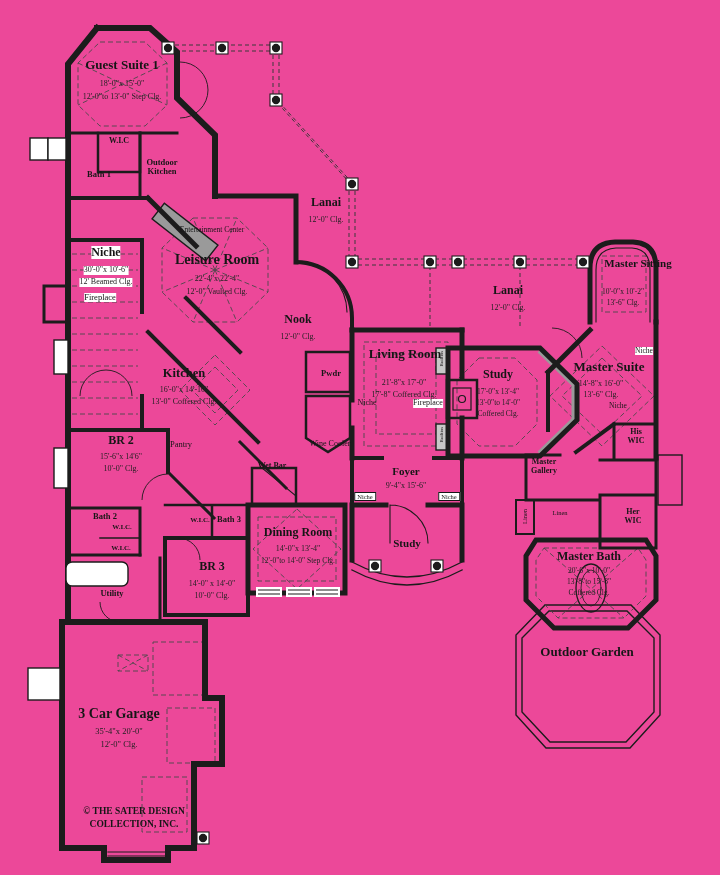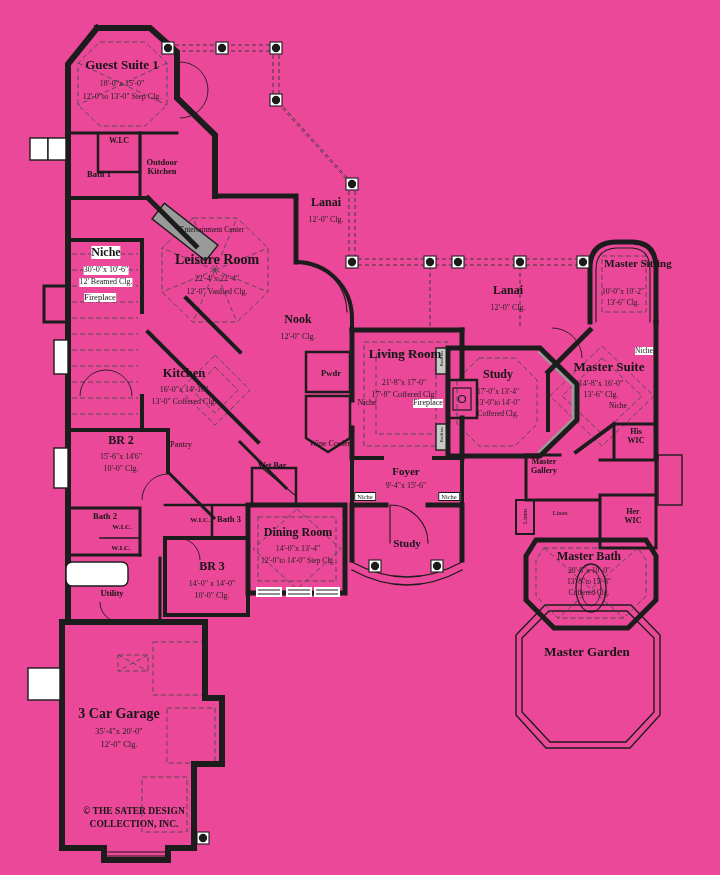--- a/index.html
+++ b/index.html
@@ -246,21 +246,21 @@
   <div class="lbl wrap" style="left:544px;top:458px;font-size:8px;width:52px;">Master Gallery</div>
   <div class="lbl" style="left:560px;top:509px;font-size:6.5px;font-weight:normal;">Linen</div>
   <div class="lbl rot" style="left:525px;top:513px;font-size:6.5px;font-weight:normal;">Linen</div>
   <div class="lbl wrap" style="left:633px;top:508px;font-size:8px;width:26px;">Her WIC</div>
 
   <div class="lbl" style="left:589px;top:550px;font-size:12px;">Master Bath</div>
   <div class="dim" style="left:589px;top:567px;font-size:7.5px;">20'-6"x 10'-0"</div>
   <div class="dim" style="left:589px;top:578px;font-size:7.5px;">13'-8"to 15'-8"</div>
   <div class="dim" style="left:589px;top:589px;font-size:7.5px;">Coffered Clg.</div>
 
-  <div class="lbl" style="left:587px;top:645px;font-size:13px;">Master Garden</div>
+  <div class="lbl" style="left:587px;top:645px;font-size:13px;">Outdoor Garden</div>
 
   <div class="lbl" style="left:121px;top:434px;font-size:12px;">BR 2</div>
   <div class="dim" style="left:121px;top:453px;font-size:8px;">15'-6"x 14'6"</div>
   <div class="dim" style="left:121px;top:465px;font-size:8px;">10'-0" Clg.</div>
 
   <div class="lbl" style="left:105px;top:512px;font-size:8.5px;">Bath 2</div>
   <div class="lbl" style="left:122px;top:524px;font-size:7px;">W.I.C.</div>
   <div class="lbl" style="left:121px;top:545px;font-size:7px;">W.I.C.</div>
   <div class="lbl" style="left:181px;top:440px;font-size:8.5px;font-weight:normal;">Pantry</div>
 

